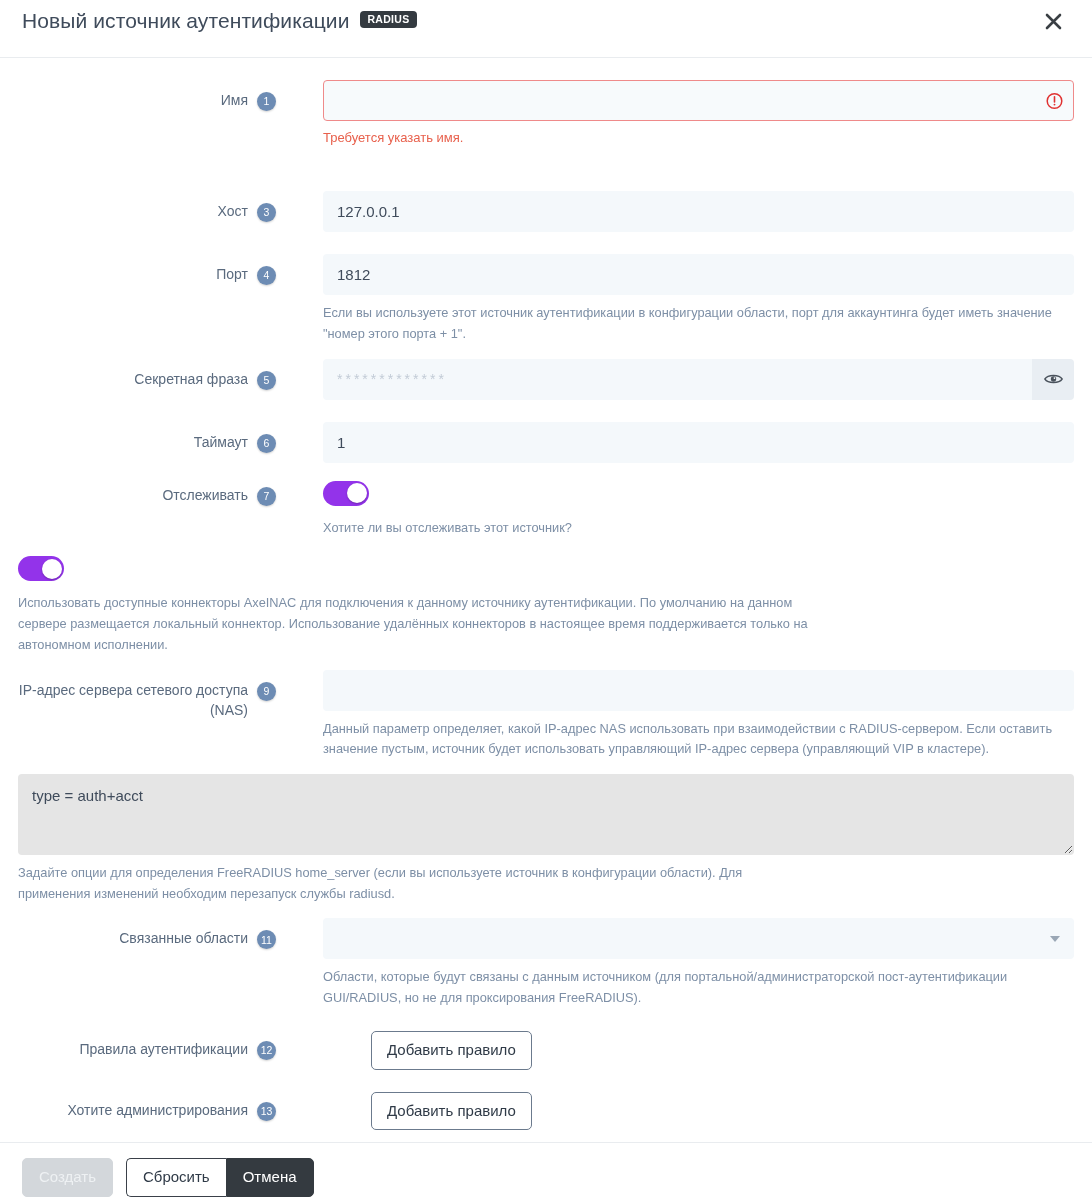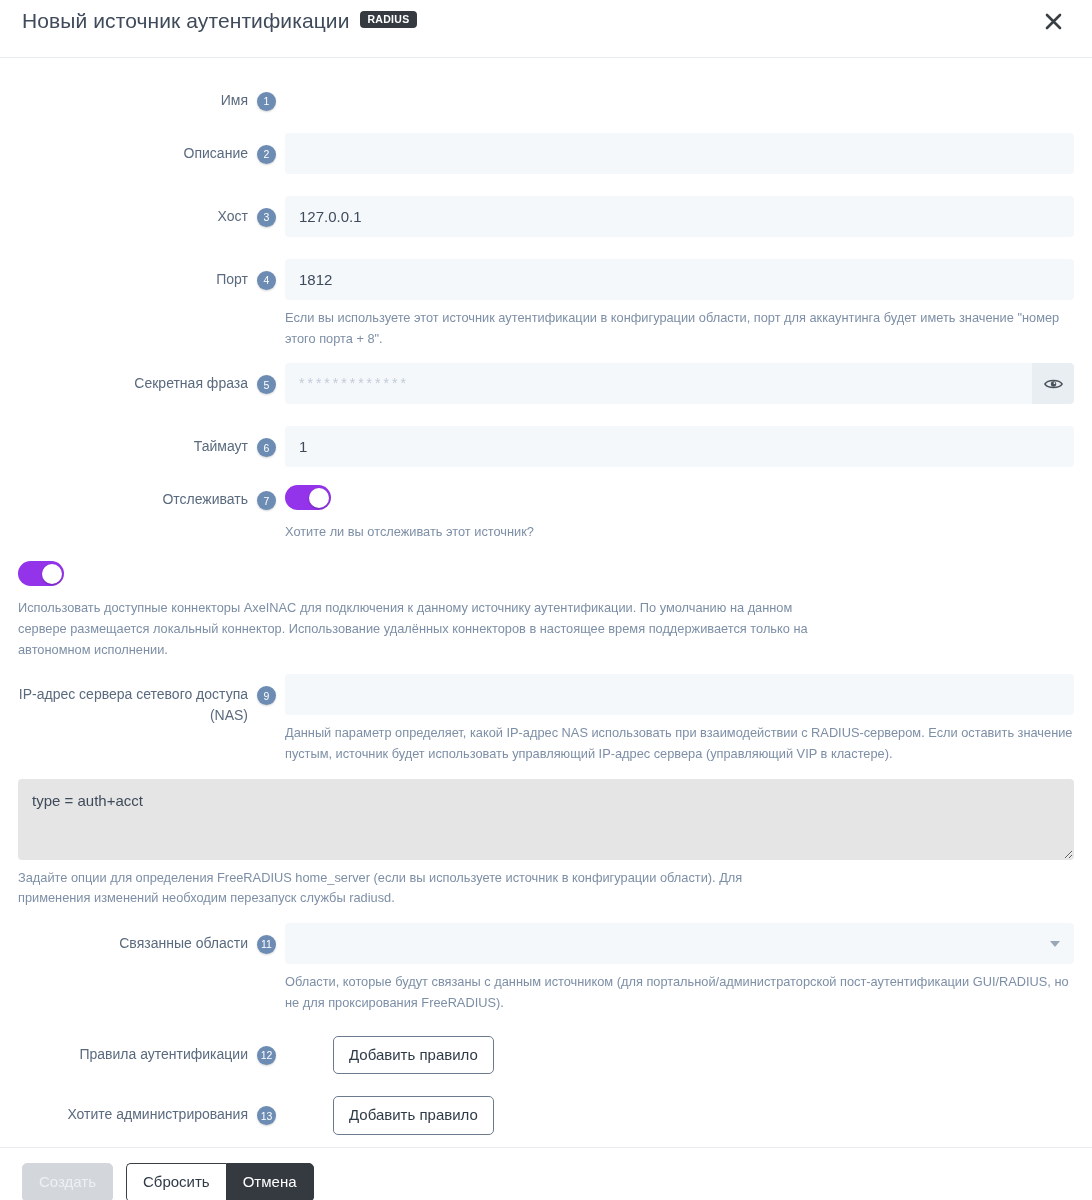--- a/index.html
+++ b/index.html
@@ -62,20 +62,21 @@
   
   .modal-body {
     flex: 1 1 auto;
     padding: 22px 18px 12px 18px;
   }
 
   .form-row {
     display: flex;
     align-items: flex-start;
     margin-bottom: 0;
+    gap: 38px;
   }
   .label-col {
     width: 267px;
     flex: 0 0 267px;
     display: flex;
     align-items: flex-start;
     justify-content: flex-end;
     gap: 9px;
     padding-top: 10px;
     padding-right: 9px;
@@ -307,33 +308,37 @@
     </div>
   </div>
 
   <div class="modal-body">
 
     <div class="form-row">
       <div class="label-col">
         <span class="field-label">Имя</span>
         <span class="badge">1</span>
       </div>
-    </div>
-
-    <div class="gap-md"></div>
-
-    <div class="form-row">
-      <div class="label-col">
-        <span class="field-label">Описание</span>
-        <span class="badge">2</span>
-      </div>
-      <div class="field-col">
-        <input class="input" type="text" value="" placeholder="" style="">
-      </div>
-    </div>
+      <div class="field-col">
+        <div class="input-wrap">
+          <input class="input error" type="text" value="" placeholder="" style="">
+          <span class="error-icon">
+            <svg width="17" height="17" viewBox="0 0 17 17" aria-hidden="true">
+              <circle cx="8.5" cy="8.5" r="7.3" fill="none" stroke="#e03131" stroke-width="1.5"></circle>
+              <path d="M8.5 4.3 L8.5 9.4" stroke="#e03131" stroke-width="1.6" stroke-linecap="round"></path>
+              <circle cx="8.5" cy="12.1" r="0.95" fill="#e03131"></circle>
+            </svg>
+          </span>
+        </div>
+        <div class="error-text">Требуется указать имя.</div>
+      </div>
+    </div>
+
+    <div class="gap-md"></div>
+
 
     <div class="gap-md"></div>
 
     <div class="form-row">
       <div class="label-col">
         <span class="field-label">Хост</span>
         <span class="badge">3</span>
       </div>
       <div class="field-col">
         <input class="input" type="text" value="127.0.0.1" style="">
@@ -342,21 +347,21 @@
 
     <div class="gap-md"></div>
 
     <div class="form-row">
       <div class="label-col">
         <span class="field-label">Порт</span>
         <span class="badge">4</span>
       </div>
       <div class="field-col">
         <input class="input" type="text" value="1812" style="">
-        <div class="help-text">Если вы используете этот источник аутентификации в конфигурации области, порт для аккаунтинга будет иметь значение "номер этого порта + 8".</div>
+        <div class="help-text">Если вы используете этот источник аутентификации в конфигурации области, порт для аккаунтинга будет иметь значение "номер этого порта + 1".</div>
       </div>
     </div>
 
     <div class="gap-sm"></div>
 
     <div class="form-row">
       <div class="label-col">
         <span class="field-label">Секретная фраза</span>
         <span class="badge">5</span>
       </div>

